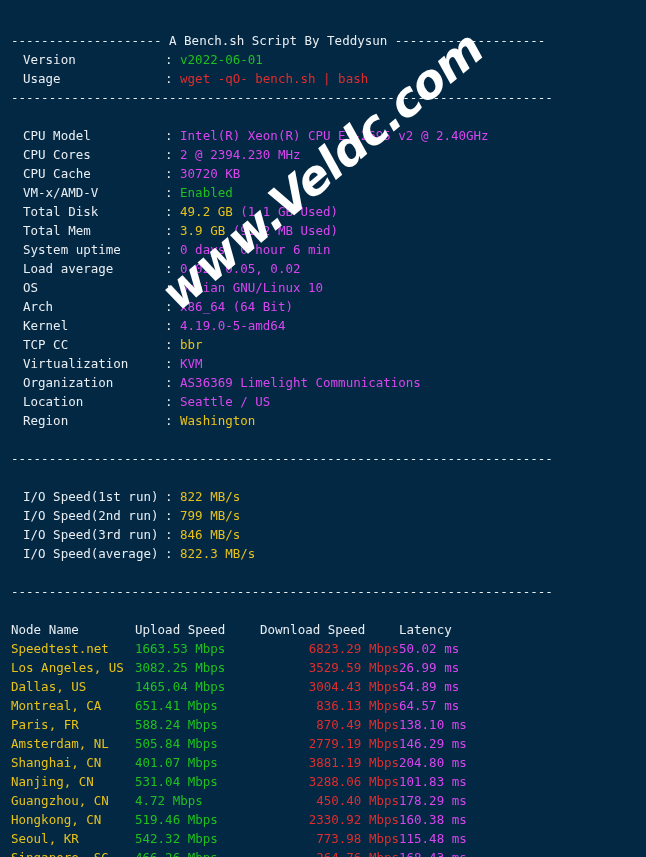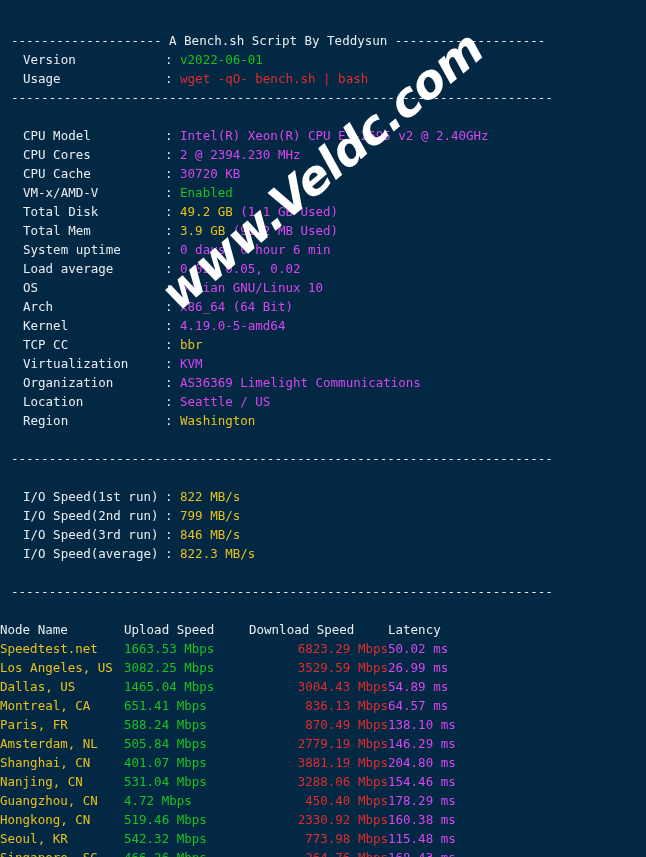--- a/index.html
+++ b/index.html
@@ -51,21 +51,21 @@
     width: 142px;
   }
   .colon { color: #e9eef2; }
   .v-cyan   { color: #d946ef; }
   .v-green  { color: #1fc11f; }
   .v-red    { color: #e02d2d; text-align: right; }
   .v-yellow { color: #e8c21a; }
   .v-white  { color: #e9eef2; }
 
   
-  .row { white-space: pre; height: 19px; }
+  .row { white-space: pre; height: 19px; padding-left: 11px; }
   .c-node { display: inline-block; width: 124px; }
   .c-up   { display: inline-block; width: 125px; }
   .c-down { display: inline-block; width: 139px; }
   .c-lat  { display: inline-block; width: 100px; }
 
   
   #watermark {
     position: absolute;
     left: 168px;
     top: 290px;
@@ -134,21 +134,21 @@
 
   <div id="speedtest-section">
       <div class="row"><span class="c-node v-white">Node Name</span><span class="c-up v-white">Upload Speed</span><span class="c-down v-white">Download Speed</span><span class="c-lat v-white">Latency</span></div>
       <div class="row"><span class="c-node v-yellow">Speedtest.net</span><span class="c-up v-green">1663.53 Mbps</span><span class="c-down v-red">6823.29 Mbps</span><span class="c-lat v-cyan">50.02 ms</span></div>
       <div class="row"><span class="c-node v-yellow">Los Angeles, US</span><span class="c-up v-green">3082.25 Mbps</span><span class="c-down v-red">3529.59 Mbps</span><span class="c-lat v-cyan">26.99 ms</span></div>
       <div class="row"><span class="c-node v-yellow">Dallas, US</span><span class="c-up v-green">1465.04 Mbps</span><span class="c-down v-red">3004.43 Mbps</span><span class="c-lat v-cyan">54.89 ms</span></div>
       <div class="row"><span class="c-node v-yellow">Montreal, CA</span><span class="c-up v-green">651.41 Mbps</span><span class="c-down v-red">836.13 Mbps</span><span class="c-lat v-cyan">64.57 ms</span></div>
       <div class="row"><span class="c-node v-yellow">Paris, FR</span><span class="c-up v-green">588.24 Mbps</span><span class="c-down v-red">870.49 Mbps</span><span class="c-lat v-cyan">138.10 ms</span></div>
       <div class="row"><span class="c-node v-yellow">Amsterdam, NL</span><span class="c-up v-green">505.84 Mbps</span><span class="c-down v-red">2779.19 Mbps</span><span class="c-lat v-cyan">146.29 ms</span></div>
       <div class="row"><span class="c-node v-yellow">Shanghai, CN</span><span class="c-up v-green">401.07 Mbps</span><span class="c-down v-red">3881.19 Mbps</span><span class="c-lat v-cyan">204.80 ms</span></div>
-      <div class="row"><span class="c-node v-yellow">Nanjing, CN</span><span class="c-up v-green">531.04 Mbps</span><span class="c-down v-red">3288.06 Mbps</span><span class="c-lat v-cyan">154.46 ms</span></div>
+      <div class="row"><span class="c-node v-yellow">Nanjing, CN</span><span class="c-up v-green">531.04 Mbps</span><span class="c-down v-red">3288.06 Mbps</span><span class="c-lat v-cyan">101.83 ms</span></div>
       <div class="row"><span class="c-node v-yellow">Guangzhou, CN</span><span class="c-up v-green">4.72 Mbps</span><span class="c-down v-red">450.40 Mbps</span><span class="c-lat v-cyan">178.29 ms</span></div>
       <div class="row"><span class="c-node v-yellow">Hongkong, CN</span><span class="c-up v-green">519.46 Mbps</span><span class="c-down v-red">2330.92 Mbps</span><span class="c-lat v-cyan">160.38 ms</span></div>
       <div class="row"><span class="c-node v-yellow">Seoul, KR</span><span class="c-up v-green">542.32 Mbps</span><span class="c-down v-red">773.98 Mbps</span><span class="c-lat v-cyan">115.48 ms</span></div>
       <div class="row"><span class="c-node v-yellow">Singapore, SG</span><span class="c-up v-green">466.26 Mbps</span><span class="c-down v-red">264.76 Mbps</span><span class="c-lat v-cyan">168.43 ms</span></div>
     </div>
 
 </div>
 
 <div id="watermark">www.Veldc.com</div>
 

